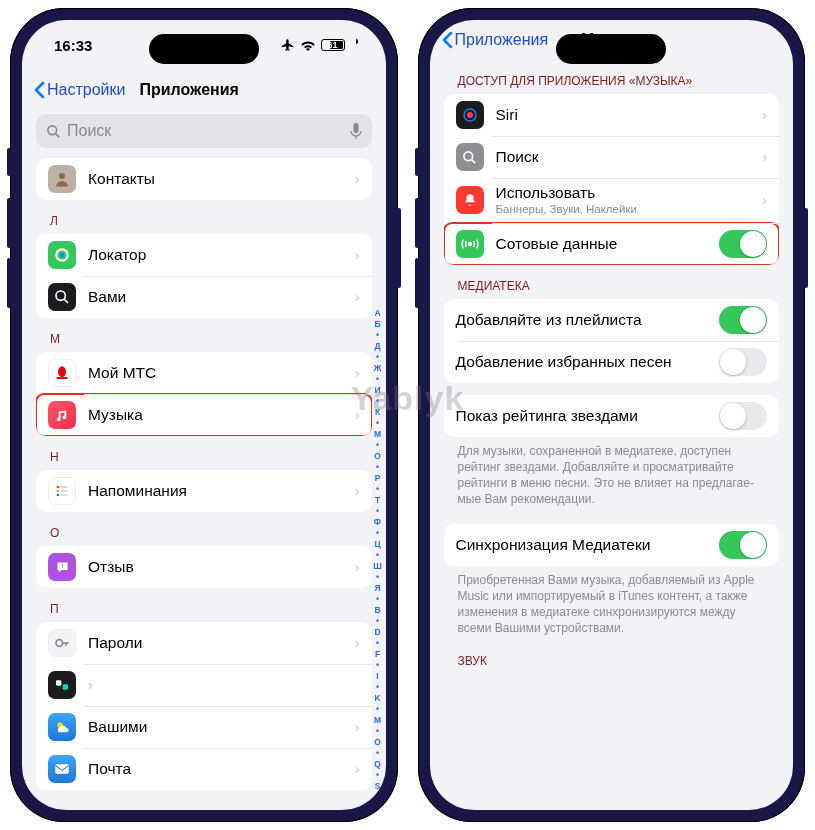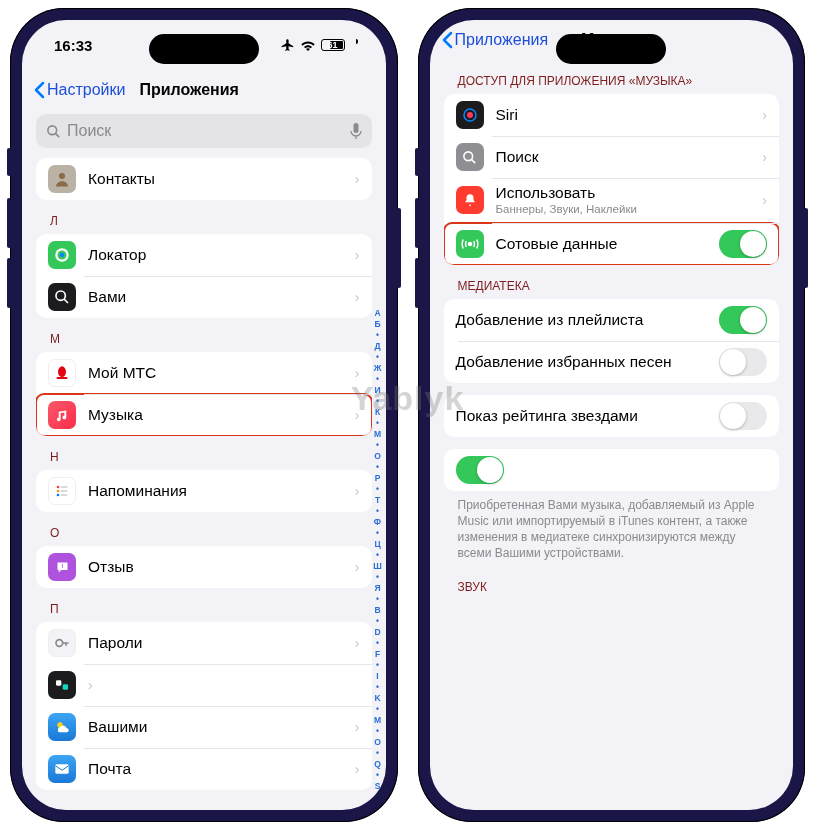--- a/index.html
+++ b/index.html
@@ -379,21 +379,21 @@
           <div class="toggle on">
               <div class="knob"></div>
             </div>
         </div>
       </div>
 
       <div class="group-header">МЕДИАТЕКА</div>
       <div class="list">
         <div class="row no-icon">
           <div class="row-main">
-              <span class="row-title">Добавление из плейлиста</span>
+              <span class="row-title">Добавляйте из плейлиста</span>
             </div>
           <div class="toggle on">
               <div class="knob"></div>
             </div>
         </div>
         <div class="row no-icon">
           <div class="row-main">
               <span class="row-title">Добавление избранных песен</span>
             </div>
           <div class="toggle">
@@ -405,23 +405,27 @@
       <div class="list" style="margin-top:12px">
         <div class="row no-icon">
           <div class="row-main">
               <span class="row-title">Показ рейтинга звездами</span>
             </div>
           <div class="toggle">
               <div class="knob"></div>
             </div>
         </div>
       </div>
+      <div class="footer-text">Для музыки, сохраненной в медиатеке, доступен рейтинг звездами. Добавляйте и просматривайте рейтинги в меню песни. Это не влияет на предлагае-мые Вам рекомендации.</div>
 
       <div class="list" style="margin-top:12px">
         <div class="row no-icon">
+          <div class="row-main">
+              <span class="row-title">Синхронизация Медиатеки</span>
+            </div>
           <div class="toggle on">
               <div class="knob"></div>
             </div>
         </div>
       </div>
       <div class="footer-text">Приобретенная Вами музыка, добавляемый из Apple Music или импортируемый в iTunes контент, а также изменения в медиатеке синхронизируются между всеми Вашими устройствами.</div>
 
       <div class="group-header">ЗВУК</div>
 
     </div>

